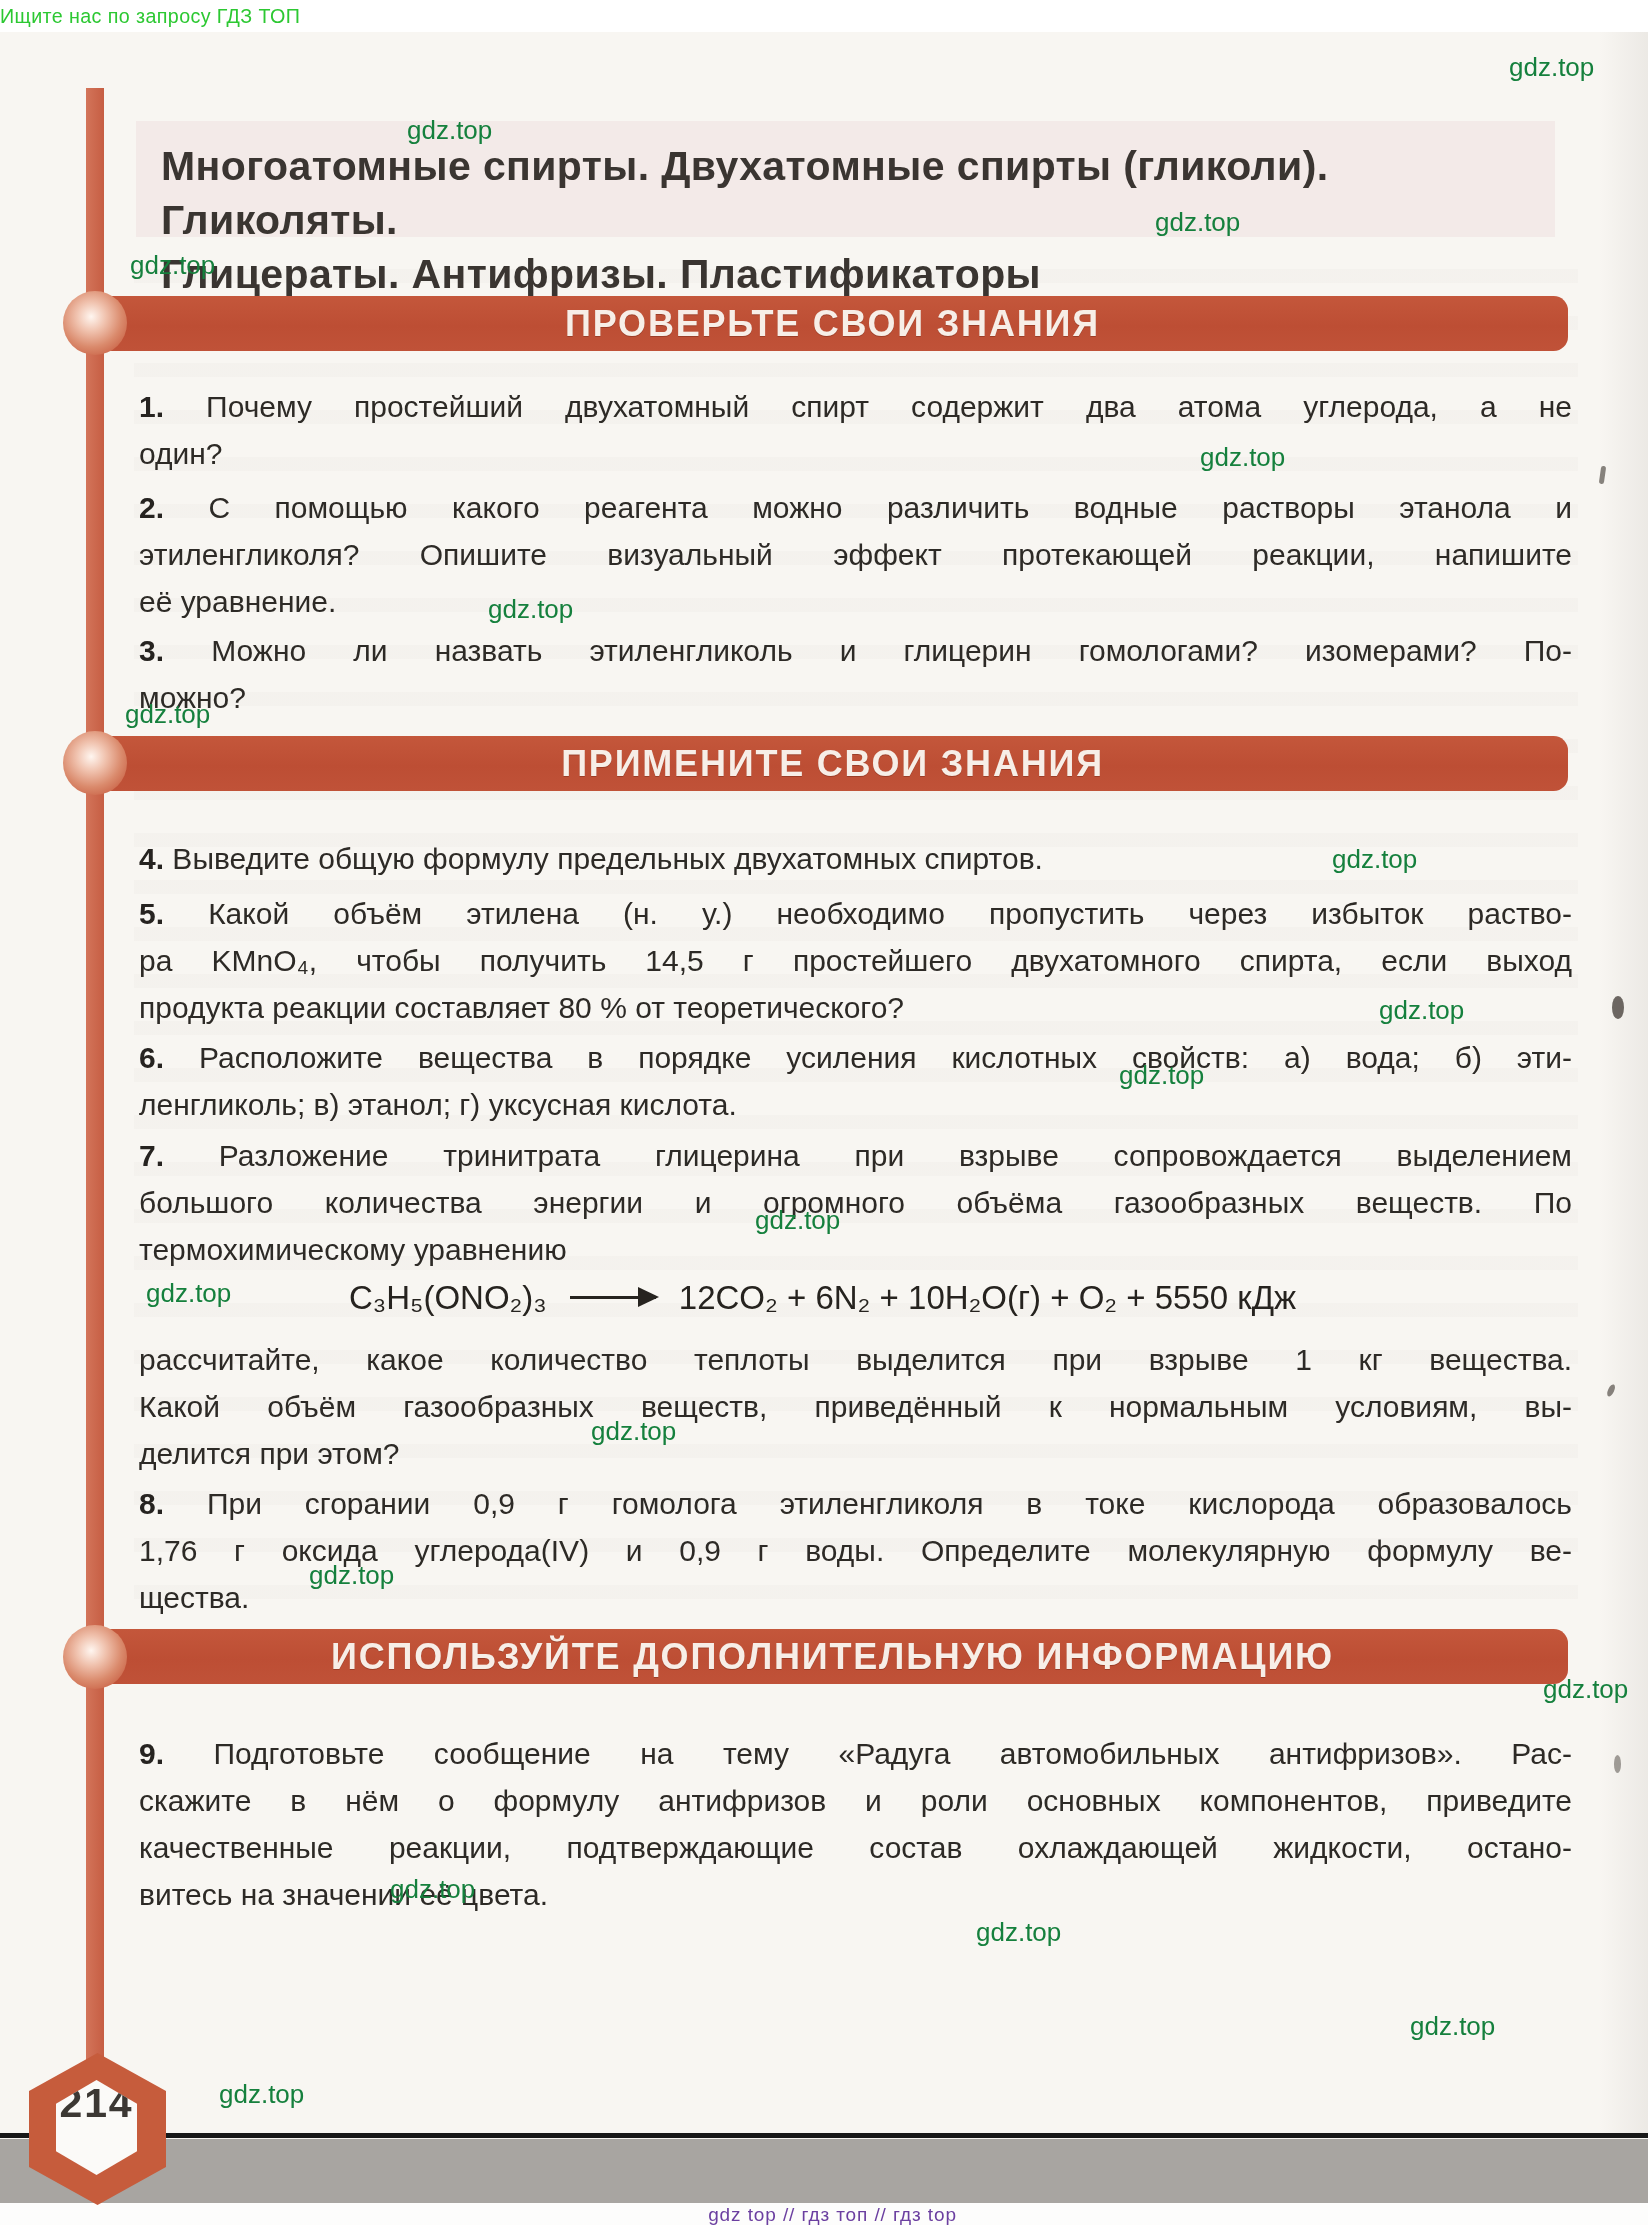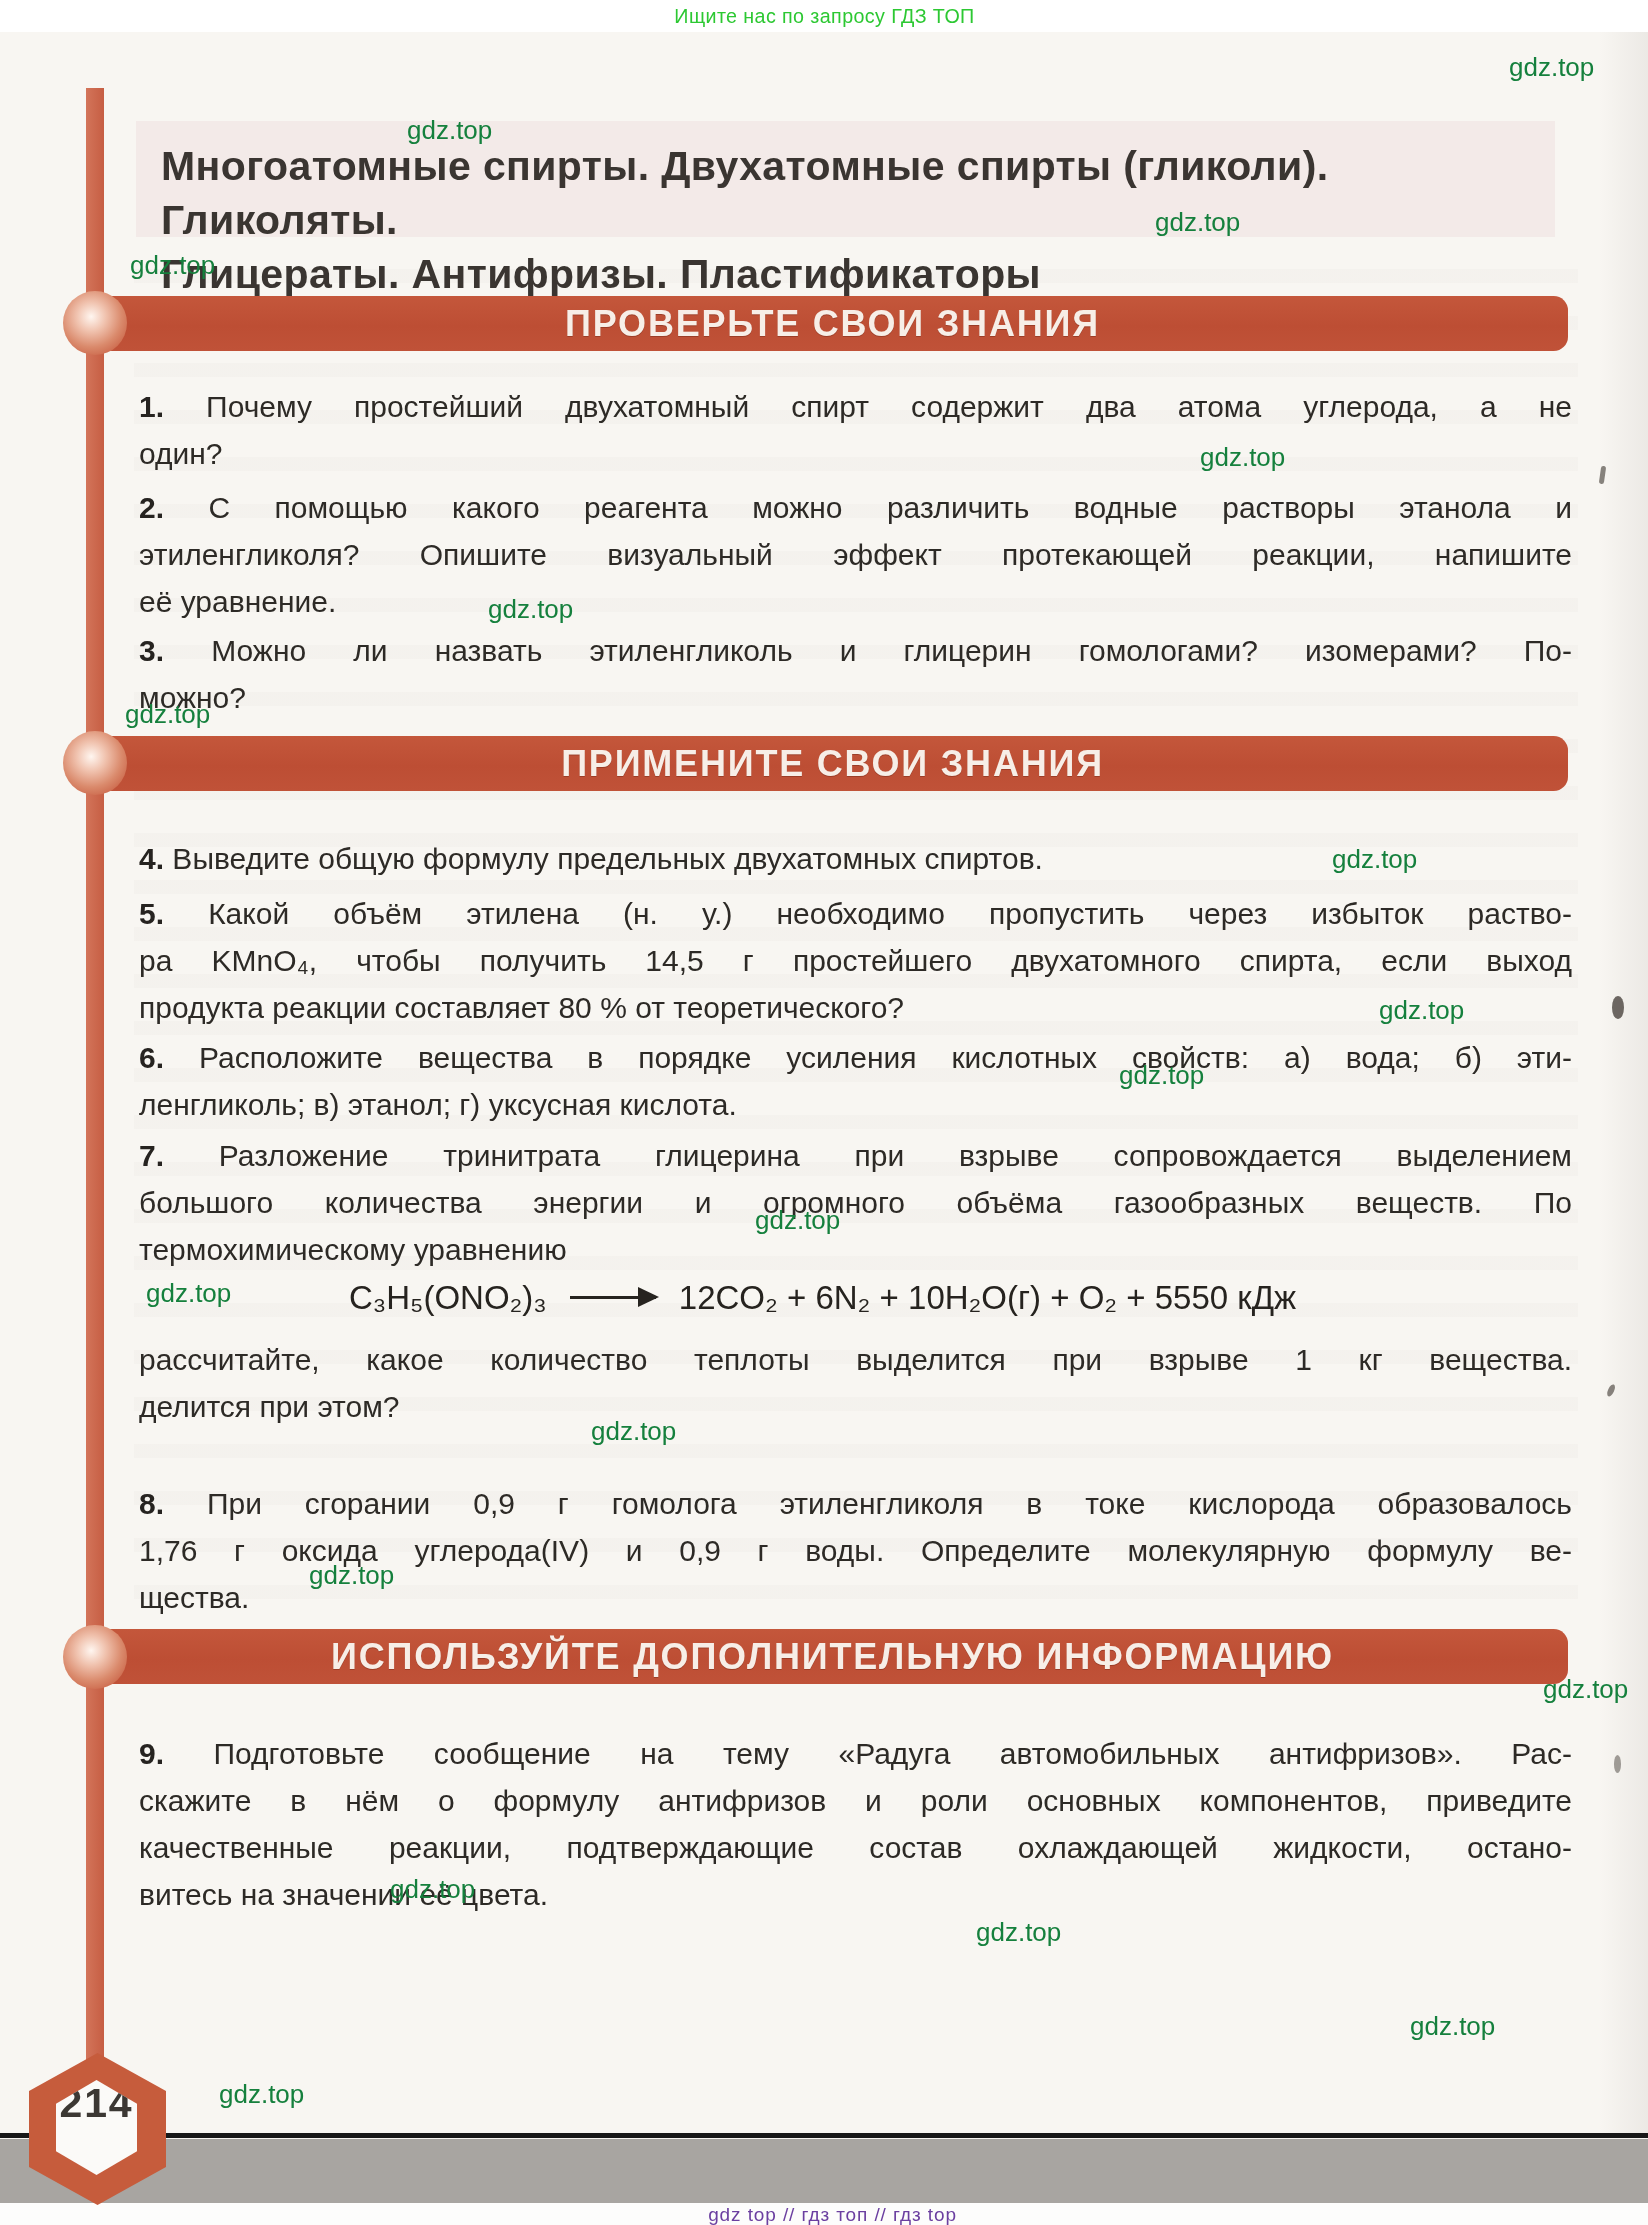--- a/index.html
+++ b/index.html
@@ -8,21 +8,21 @@
     background:#ffffff;
     font-family:"Liberation Sans","DejaVu Sans",sans-serif;
     -webkit-font-smoothing:antialiased;
   }
   .screen{
     position:relative;width:1649px;height:2226px;overflow:hidden;
     background:#f8f6f2;
   }
   .top-strip{position:absolute;left:0;top:0;width:1649px;height:32px;background:#ffffff;}
   .promo-top{
-    position:absolute;left:0;top:5.4px;width:1649px;text-align:center;
+    position:absolute;left:0;top:5.4px;width:1649px;
     font-size:19.7px;color:#2cc832;letter-spacing:0.4px;
   }
   .right-shade{
     position:absolute;right:0;top:32px;width:50px;height:2101px;
     background:linear-gradient(90deg,rgba(70,60,52,0) 0%,rgba(70,60,52,0.07) 100%);
   }
   .paper-texture{
     position:absolute;left:134px;top:269px;width:1444px;height:1343px;
     background:repeating-linear-gradient(180deg,rgba(110,95,85,0.028) 0 14.3px,rgba(110,95,85,0) 14.3px 47px);
     pointer-events:none;
@@ -173,20 +173,21 @@
 
   <div class="equation">
     <span class="eq-pad"></span>
     <span>C₃H₅(ONO₂)₃</span>
     <span class="eq-arrow"></span>
     <span>12CO₂ + 6N₂ + 10H₂O(г) + O₂ + 5550 кДж</span>
   </div>
 
   <div class="qblock" style="top:1336px;">
       <div class="qline">рассчитайте, какое количество теплоты выделится при взрыве 1 кг вещества.</div>
+      <div class="qline">Какой объём газообразных веществ, приведённый к нормальным условиям, вы-</div>
       <div class="qline last">делится при этом?</div>
     </div>
   <div class="qblock" style="top:1480px;">
       <div class="qline"><b>8.</b> При сгорании 0,9 г гомолога этиленгликоля в токе кислорода образовалось</div>
       <div class="qline">1,76 г оксида углерода(IV) и 0,9 г воды. Определите молекулярную формулу ве-</div>
       <div class="qline last">щества.</div>
     </div>
 
   <div class="banner" style="top:1629px;">
     <div class="banner-label">ИСПОЛЬЗУЙТЕ ДОПОЛНИТЕЛЬНУЮ ИНФОРМАЦИЮ</div>

